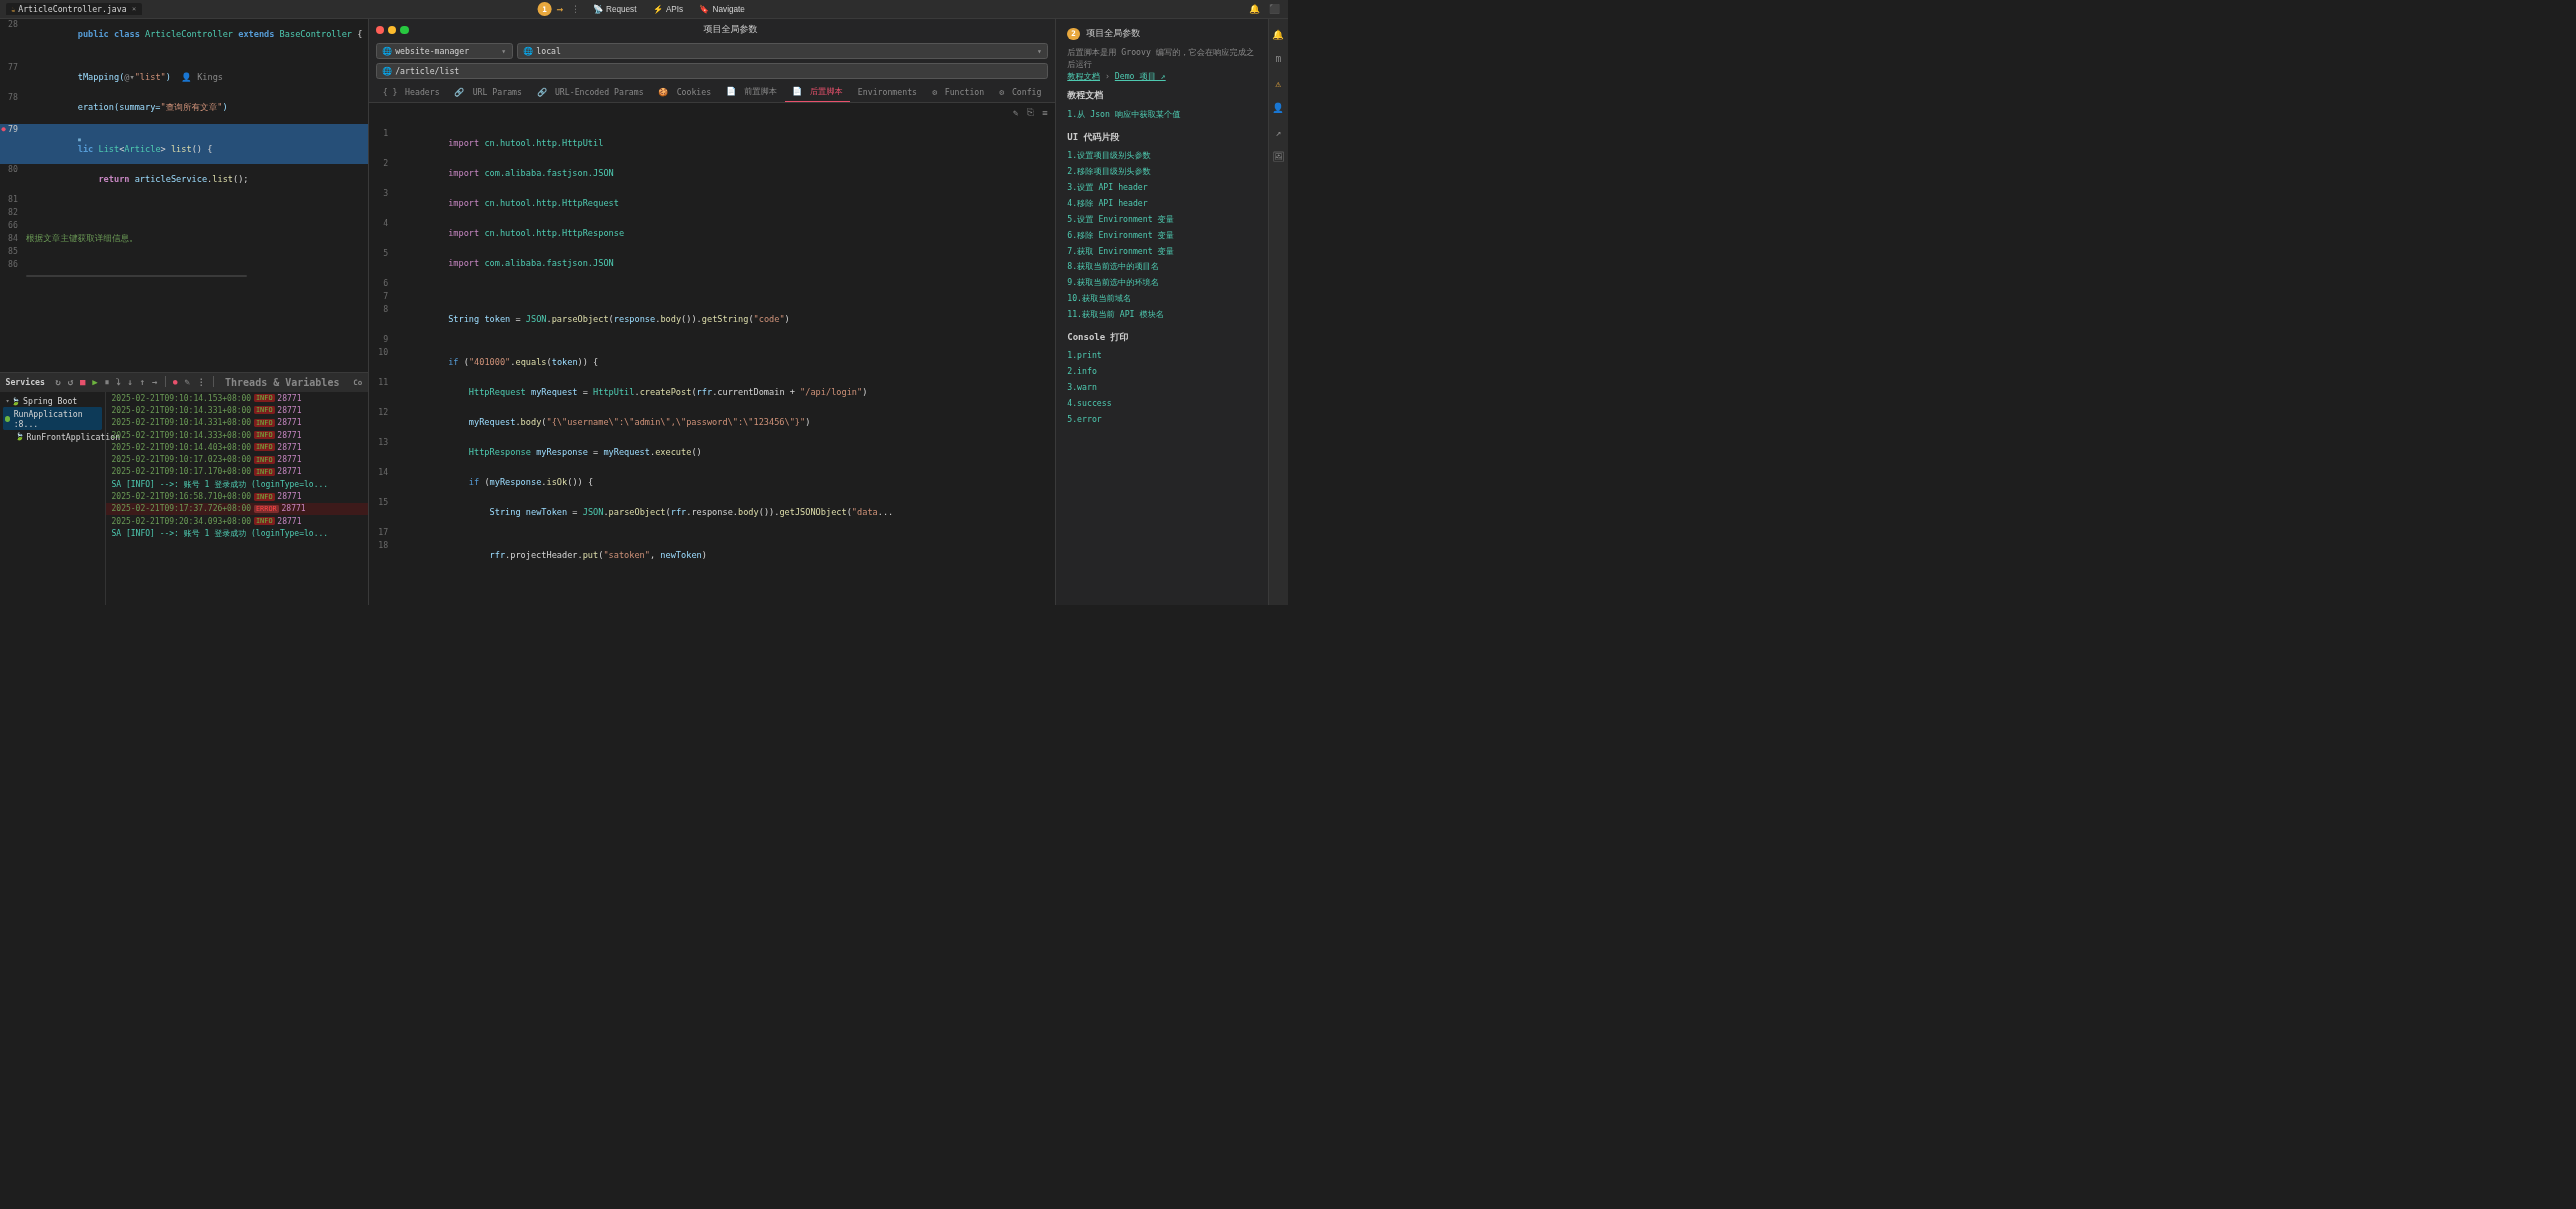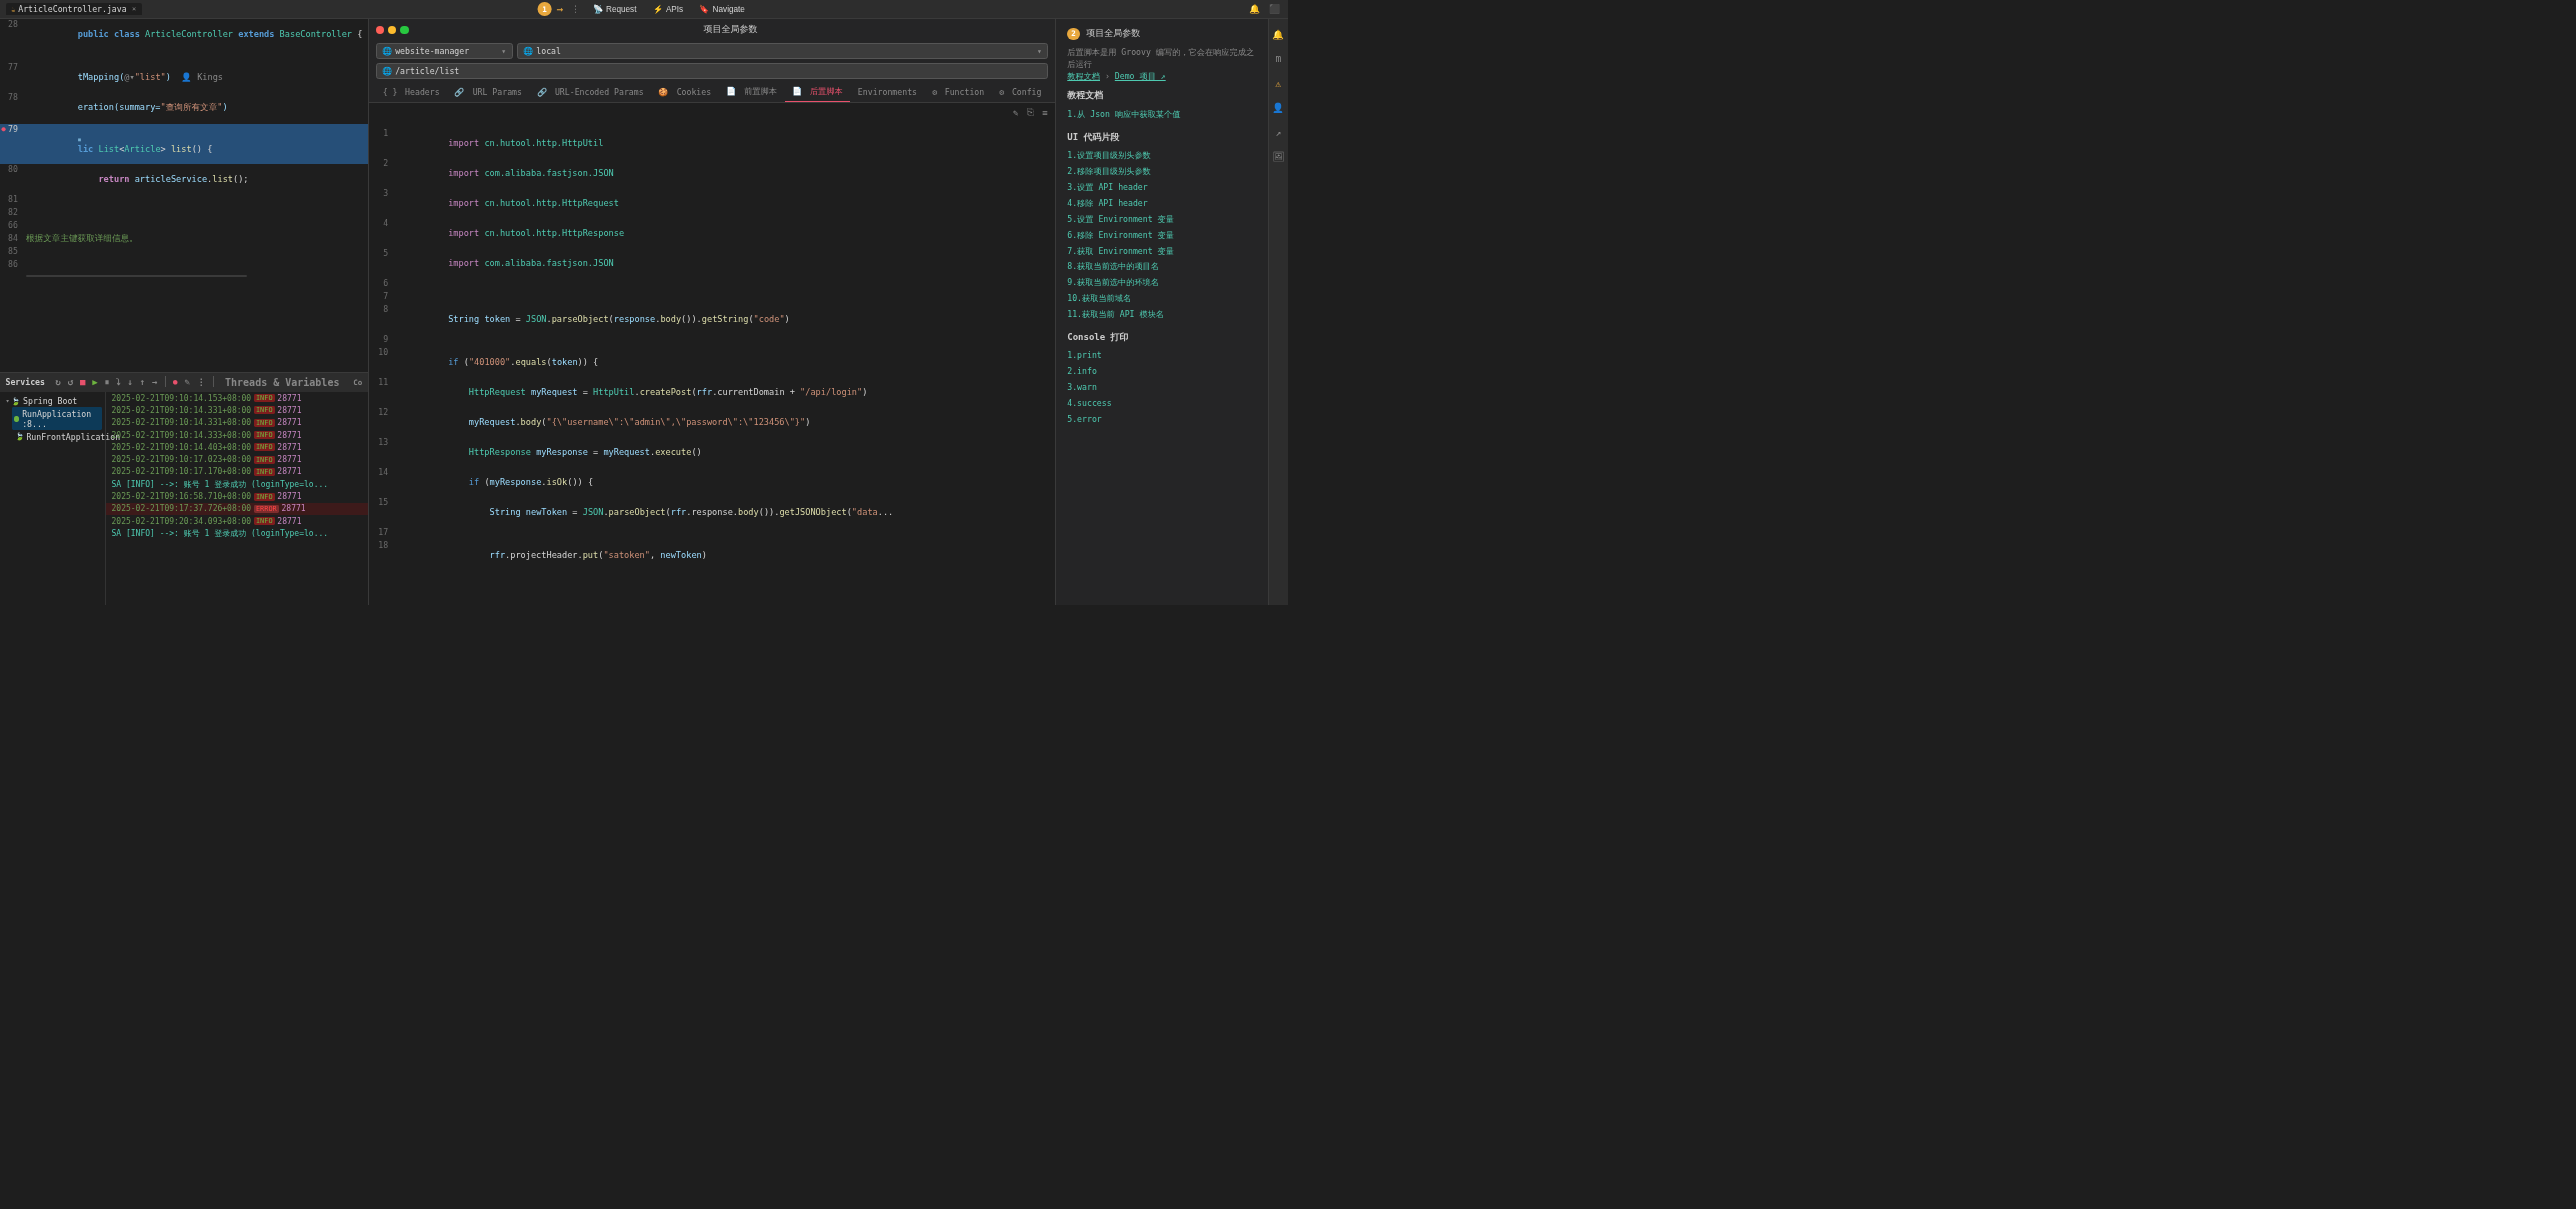--- a/index.html
+++ b/index.html
@@ -592,21 +592,21 @@
       </div>
 
       <div class="services-content">
 
         <div class="services-tree">
           <div class="tree-item">
             <span class="tree-expand">▾</span>
             <span class="tree-icon-spring">🍃</span>
             <span>Spring Boot</span>
           </div>
-          <div class="tree-item selected" style="margin-left:9px;">
+          <div class="tree-item selected" style="margin-left:0;">
             <span class="run-indicator"></span>
             <span>RunApplication :8...</span>
           </div>
           <div class="tree-item" style="margin-left:9.6px;">
             <span class="tree-icon-run">🍃</span>
             <span>RunFrontApplication</span>
           </div>
         </div>
 
         <div class="log-area">

